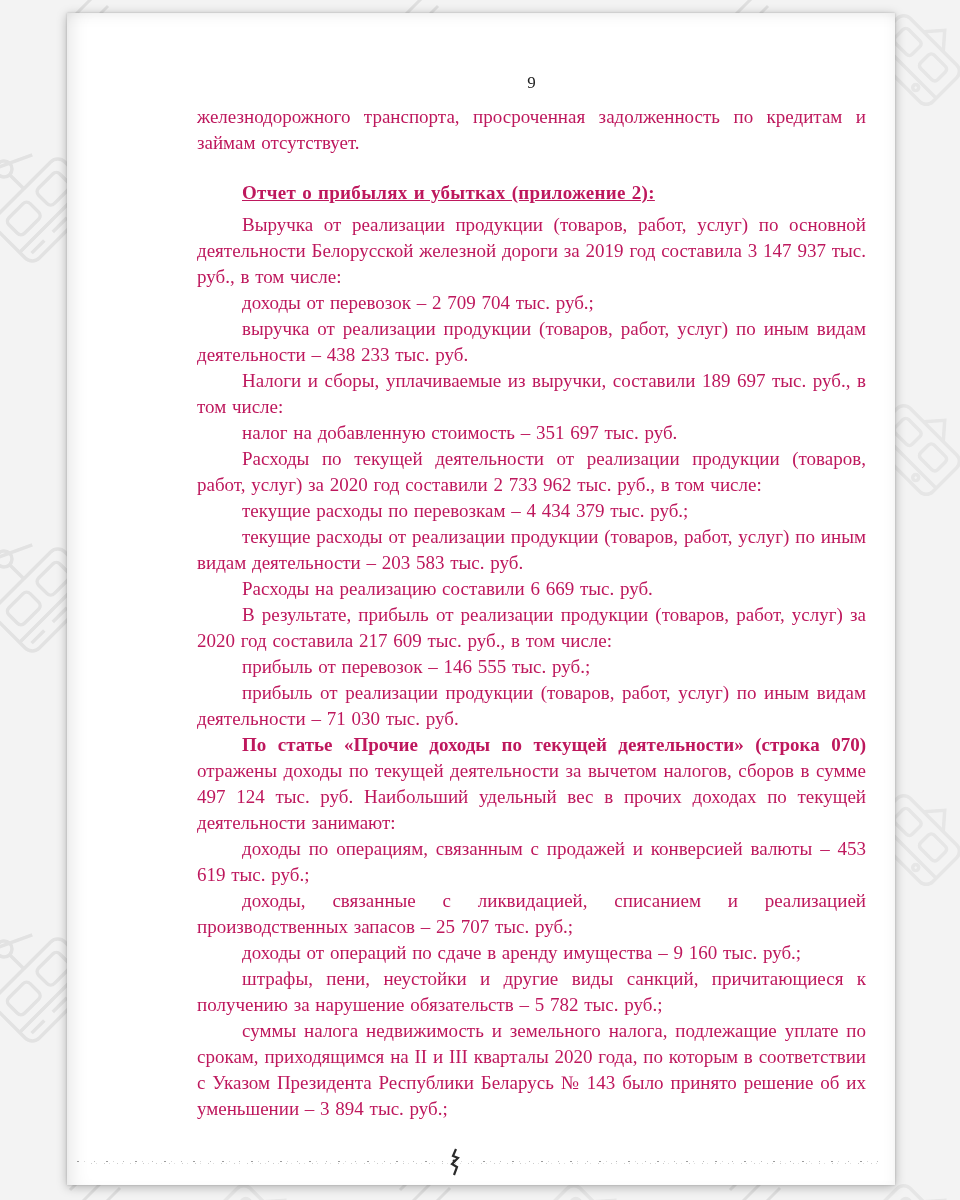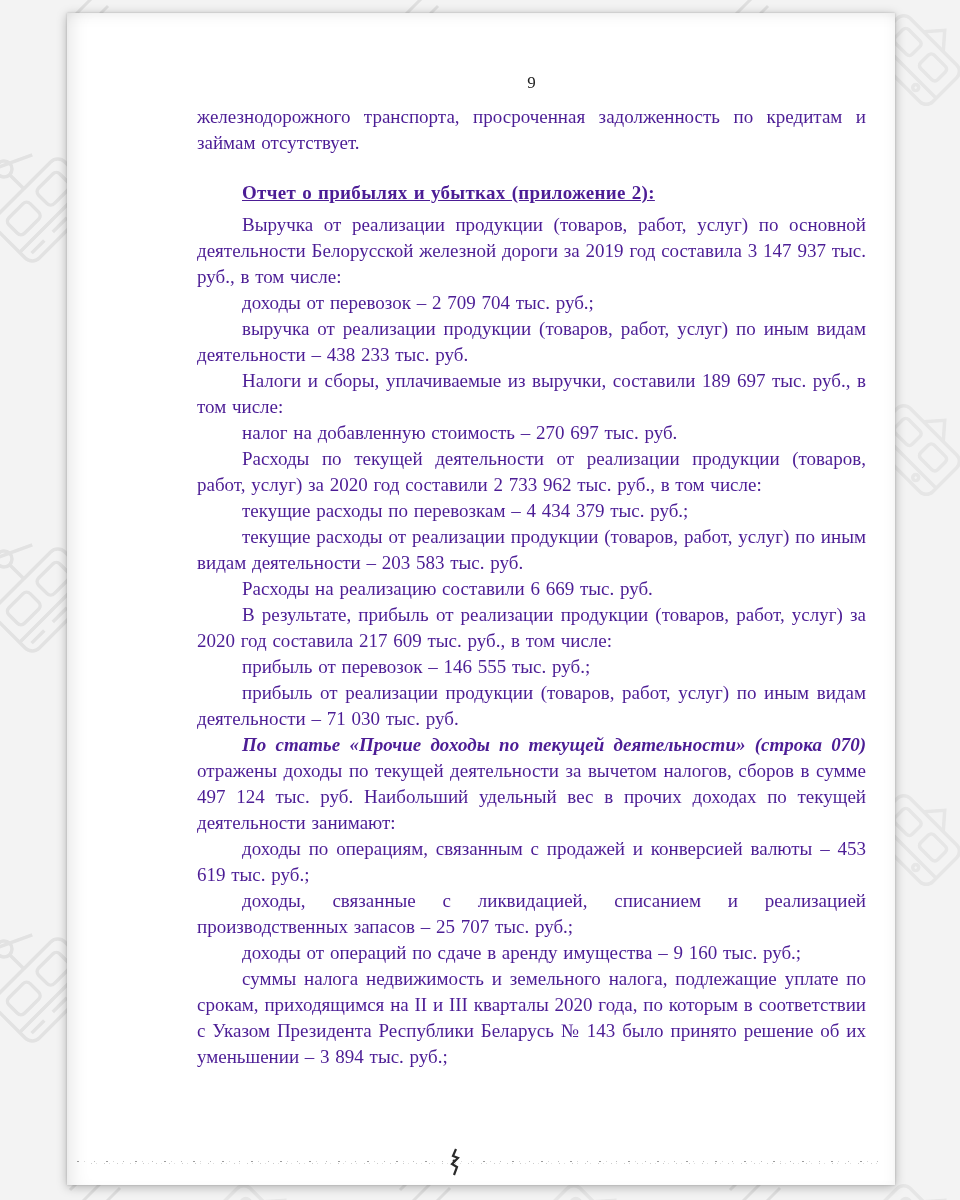--- a/index.html
+++ b/index.html
@@ -19,30 +19,30 @@
     box-shadow:inset 16px 0 22px -16px rgba(0,0,0,.14),
                inset 0 12px 18px -14px rgba(0,0,0,.10),
                inset -10px 0 16px -12px rgba(0,0,0,.08);
   }
   .pagenum{
     position:absolute;top:60px;left:130px;width:669px;
     text-align:center;font-size:17px;color:#222;
   }
   .content{
     position:absolute;top:91px;left:130px;width:669px;
-    font-size:19px;line-height:26px;color:#4c1d95;
+    font-size:19px;line-height:26px;color:#be185d;
     text-align:justify;word-spacing:1px;
   }
   .content p{margin:0;text-indent:45px;}
   .content p.body-noindent{text-indent:0;}
   .content p.heading{
     font-weight:bold;text-decoration:underline;text-align:left;
     margin:24px 0 6px;letter-spacing:.3px;
   }
-  .content b{font-weight:bold;font-style:italic;}
+  .content b{font-weight:bold;}
   .noise{position:absolute;left:10px;top:1146px;width:806px;height:8px;opacity:.85;}
   .noise::before{
     content:"";position:absolute;left:0;right:0;top:2px;height:1px;
     background:repeating-linear-gradient(90deg,
       rgba(45,45,45,.55) 0 2px, transparent 2px 7px,
       rgba(45,45,45,.22) 7px 8px, transparent 8px 17px,
       rgba(45,45,45,.38) 17px 18px, transparent 18px 29px);
   }
   .noise::after{
     content:"";position:absolute;left:14px;right:6px;top:4px;height:1px;
@@ -95,32 +95,33 @@
 <div class="sheet">
   <div class="pagenum">9</div>
 
   <div class="content">
       <p class="body-noindent">железнодорожного транспорта, просроченная задолженность по кредитам и займам отсутствует.</p>
       <p class="heading">Отчет о прибылях и убытках (приложение 2):</p>
       <p class="body">Выручка от реализации продукции (товаров, работ, услуг) по основной деятельности Белорусской железной дороги за 2019 год составила 3 147 937 тыс. руб., в том числе:</p>
       <p class="body">доходы от перевозок – 2 709 704 тыс. руб.;</p>
       <p class="body">выручка от реализации продукции (товаров, работ, услуг) по иным видам деятельности – 438 233 тыс. руб.</p>
       <p class="body">Налоги и сборы, уплачиваемые из выручки, составили 189 697 тыс. руб., в том числе:</p>
-      <p class="body">налог на добавленную стоимость – 270 697 тыс. руб.</p>
+      <p class="body">налог на добавленную стоимость – 351 697 тыс. руб.</p>
       <p class="body">Расходы по текущей деятельности от реализации продукции (товаров, работ, услуг) за 2020 год составили 2 733 962 тыс. руб., в том числе:</p>
       <p class="body">текущие расходы по перевозкам – 4 434 379 тыс. руб.;</p>
       <p class="body">текущие расходы от реализации продукции (товаров, работ, услуг) по иным видам деятельности – 203 583 тыс. руб.</p>
       <p class="body">Расходы на реализацию составили 6 669 тыс. руб.</p>
       <p class="body">В результате, прибыль от реализации продукции (товаров, работ, услуг) за 2020 год составила 217 609 тыс. руб., в том числе:</p>
       <p class="body">прибыль от перевозок – 146 555 тыс. руб.;</p>
       <p class="body">прибыль от реализации продукции (товаров, работ, услуг) по иным видам деятельности – 71 030 тыс. руб.</p>
       <p class="body"><b>По статье «Прочие доходы по текущей деятельности» (строка 070)</b><span> отражены доходы по текущей деятельности за вычетом налогов, сборов в сумме 497 124 тыс. руб. Наибольший удельный вес в прочих доходах по текущей деятельности занимают:</span></p>
       <p class="body">доходы по операциям, связанным с продажей и конверсией валюты – 453 619 тыс. руб.;</p>
       <p class="body">доходы, связанные с ликвидацией, списанием и реализацией производственных запасов – 25 707 тыс. руб.;</p>
       <p class="body">доходы от операций по сдаче в аренду имущества – 9 160 тыс. руб.;</p>
+      <p class="body">штрафы, пени, неустойки и другие виды санкций, причитающиеся к получению за нарушение обязательств – 5 782 тыс. руб.;</p>
       <p class="body">суммы налога недвижимость и земельного налога, подлежащие уплате по срокам, приходящимся на II и III кварталы 2020 года, по которым в соответствии с Указом Президента Республики Беларусь № 143 было принято решение об их уменьшении – 3 894 тыс. руб.;</p>
     </div>
 
   <div class="noise"></div>
 
   <svg class="inkmark" xmlns="http://www.w3.org/2000/svg" viewBox="0 0 14 28">
     <path d="M8 1 L5 8 L10 10 L4 16 L9 19 L6 27" stroke="#2b2b2b" stroke-width="2.2" fill="none"></path>
     <circle cx="6" cy="13" r="1.4" fill="#2b2b2b"></circle>
   </svg>
 </div>

